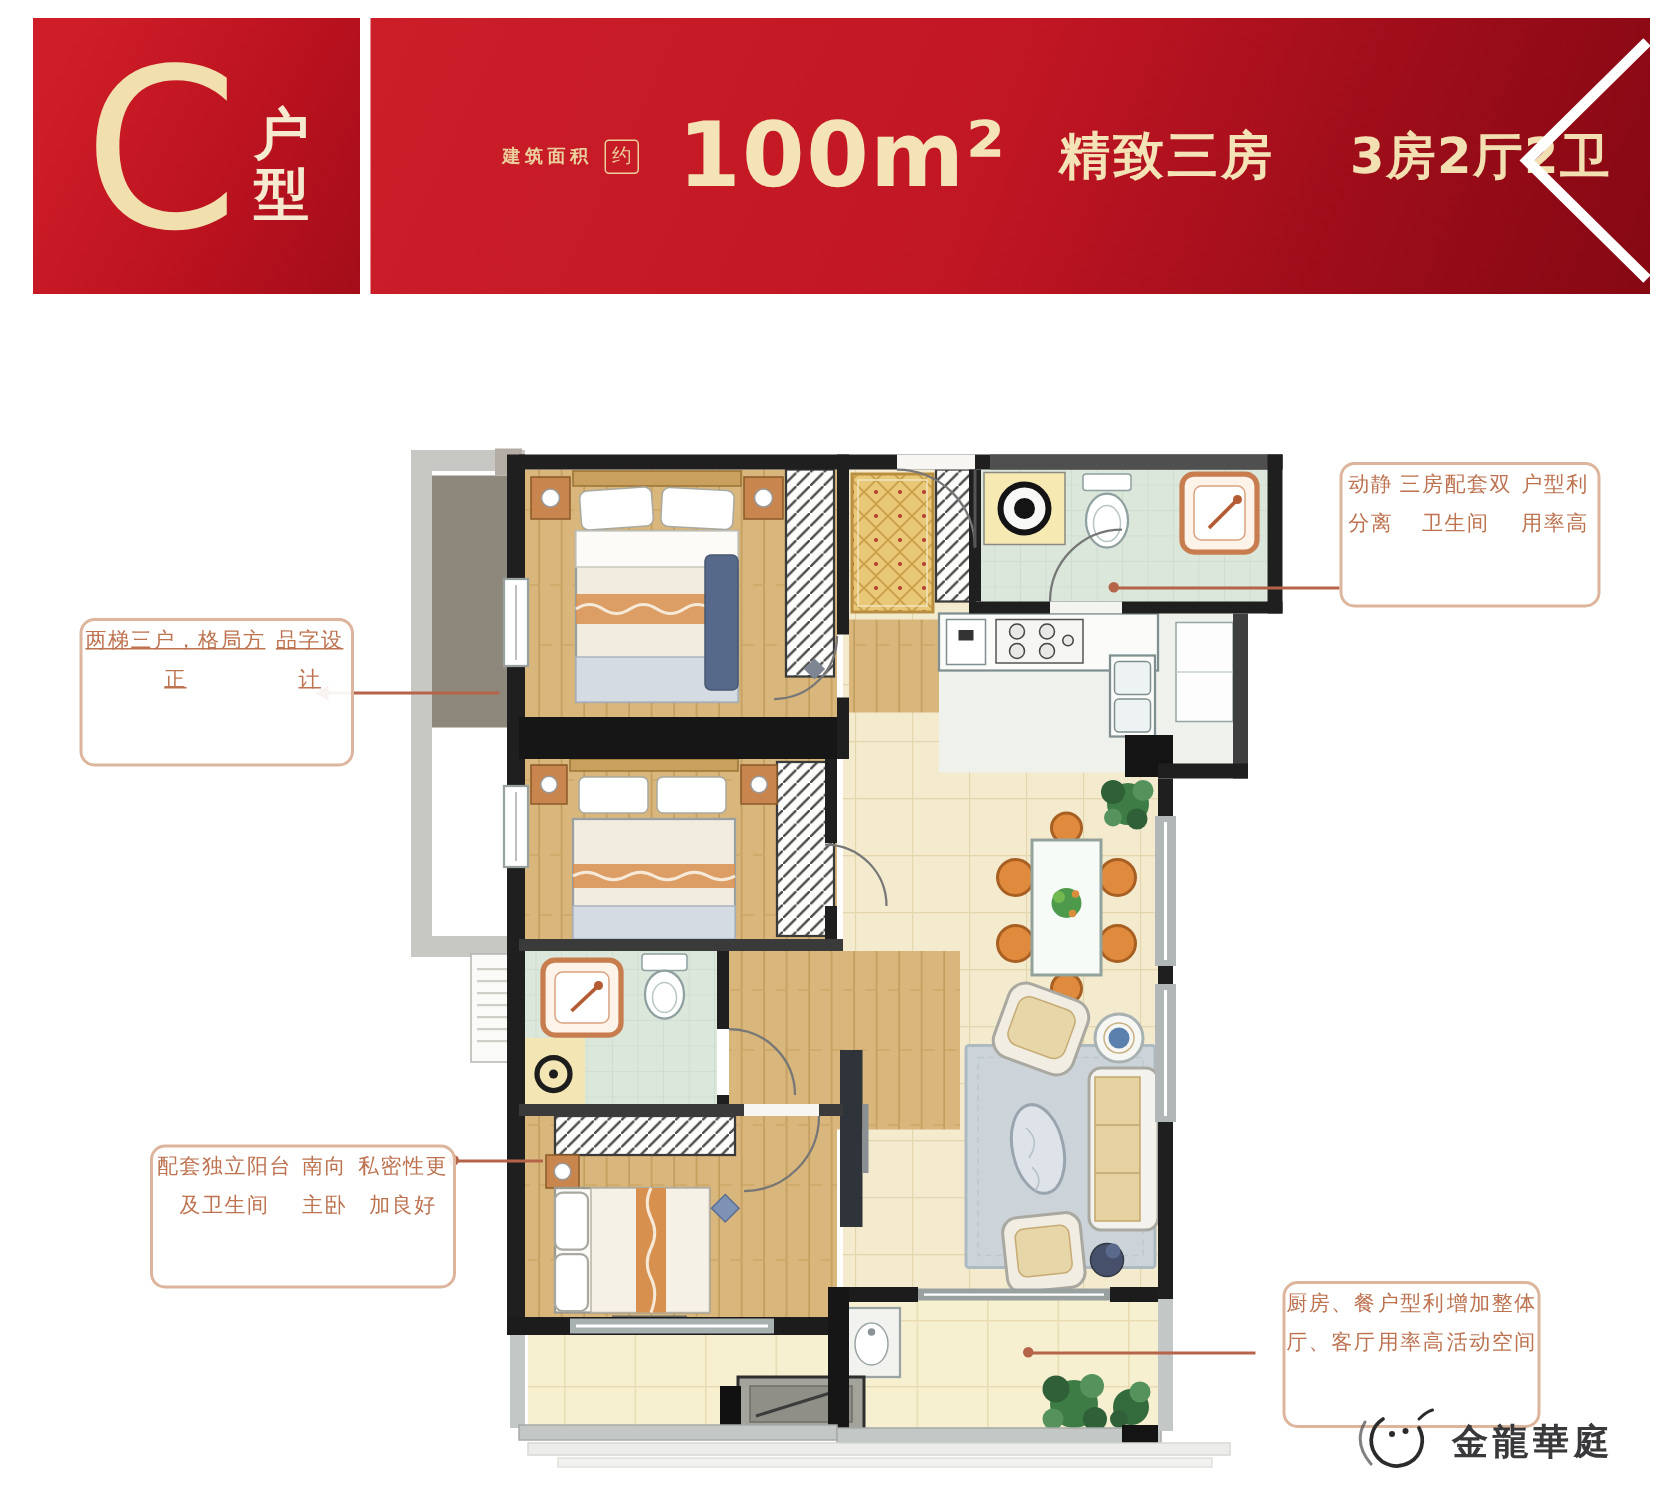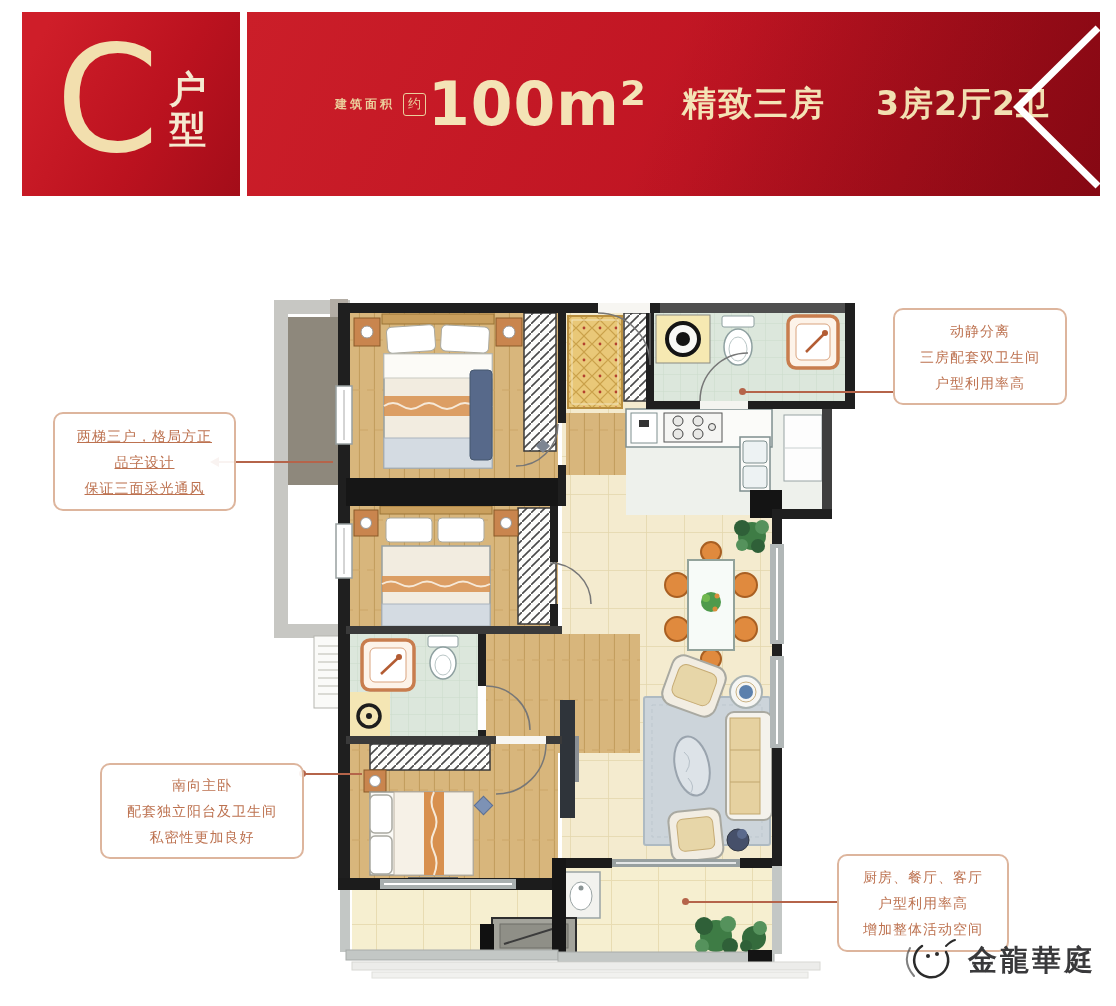--- a/index.html
+++ b/index.html
@@ -14,45 +14,45 @@
   .unit-label{display:flex;flex-direction:column;color:#f5ead0;font-size:37px;font-weight:bold;
     line-height:40px;transform:translateY(6px);}
   .banner-main{position:absolute;left:247px;top:12px;width:853px;height:184px;
     background:linear-gradient(115deg,#cb1e29 0%,#c01523 55%,#a30d19 100%);}
   .banner-shade{position:absolute;inset:0;
     background:linear-gradient(290deg,rgba(110,4,14,.55) 0%,rgba(110,4,14,0) 52%);}
   .banner-row{position:relative;display:flex;align-items:center;height:100%;}
   .area-label{margin-left:88px;font-size:12px;letter-spacing:3px;color:#ebcf9c;font-weight:bold;}
   .approx-box{margin-left:8px;width:21px;height:21px;border:1px solid #ebcf9c;border-radius:3px;
     display:flex;align-items:center;justify-content:center;font-size:13px;color:#ebcf9c;}
-  .area-value{margin-left:2px;font-size:60px;font-weight:bold;color:#f4e3b6;letter-spacing:1px;line-height:1;}
+  .area-value{margin-left:26px;font-size:60px;font-weight:bold;color:#f4e3b6;letter-spacing:1px;line-height:1;}
   .tagline{margin-left:35px;font-size:34px;font-weight:bold;color:#f4e3b6;letter-spacing:2px;}
   .layout-spec{margin-left:50px;font-size:33px;font-weight:bold;color:#f2e0b2;letter-spacing:1px;}
   .chevron-svg{position:absolute;right:0;top:0;}
 
   
   .plan{position:absolute;left:0;top:0;}
 
   
   .callout{position:absolute;border:2px solid #ddb59d;border-radius:10px;background:rgba(255,255,255,.92);
-    color:#bd7250;font-size:14px;line-height:26px;font-weight:500;display:flex;flex-direction:column;
+    color:#bd7250;font-size:14px;line-height:26px;font-weight:500;display:flex;flex-direction:row;
     justify-content:center;text-align:center;letter-spacing:1px;}
   .callout-tr{left:893px;top:308px;width:170px;height:93px;}
   .callout-l{left:53px;top:412px;width:179px;height:95px;text-decoration:underline;}
   .callout-bl{left:100px;top:763px;width:200px;height:92px;}
-  .callout-br{left:837px;top:854px;width:168px;height:94px;}
+  .callout-br{left:855px;top:854px;width:168px;height:94px;}
 
   .leader{position:absolute;height:2px;background:#b5644a;}
   .leader-dot{position:absolute;width:7px;height:7px;border-radius:50%;background:#b5644a;}
   .leader-arrow{position:absolute;width:0;height:0;border-top:5px solid transparent;
     border-bottom:5px solid transparent;border-right:9px solid #b5644a;}
 
   
   .logo{position:absolute;left:902px;top:932px;display:flex;align-items:center;gap:8px;}
-  .logo-text{font-size:29px;font-weight:bold;color:#39393b;letter-spacing:3px;}
+  .logo-text{font-size:24px;font-weight:bold;color:#39393b;letter-spacing:3px;}
 </style>
 </head>
 <body>
 
 <div class="page">
 
   <div class="banner-left">
     <span class="unit-letter">C</span>
     <span class="unit-label">
       <span>户</span>
@@ -362,25 +362,24 @@
   <div class="leader-dot" style="left:682px;top:898px;"></div>
 
   <div class="callout callout-tr">
     <span>动静分离</span>
     <span>三房配套双卫生间</span>
     <span>户型利用率高</span>
   </div>
   <div class="callout callout-l">
     <span>两梯三户，格局方正</span>
     <span>品字设计</span>
-    <span>保证三面采光通风</span>
   </div>
   <div class="callout callout-bl">
+    <span>配套独立阳台及卫生间</span>
     <span>南向主卧</span>
-    <span>配套独立阳台及卫生间</span>
     <span>私密性更加良好</span>
   </div>
   <div class="callout callout-br">
     <span>厨房、餐厅、客厅</span>
     <span>户型利用率高</span>
     <span>增加整体活动空间</span>
   </div>
 
   <div class="logo">
     <svg width="58" height="58" viewBox="0 0 58 58">

